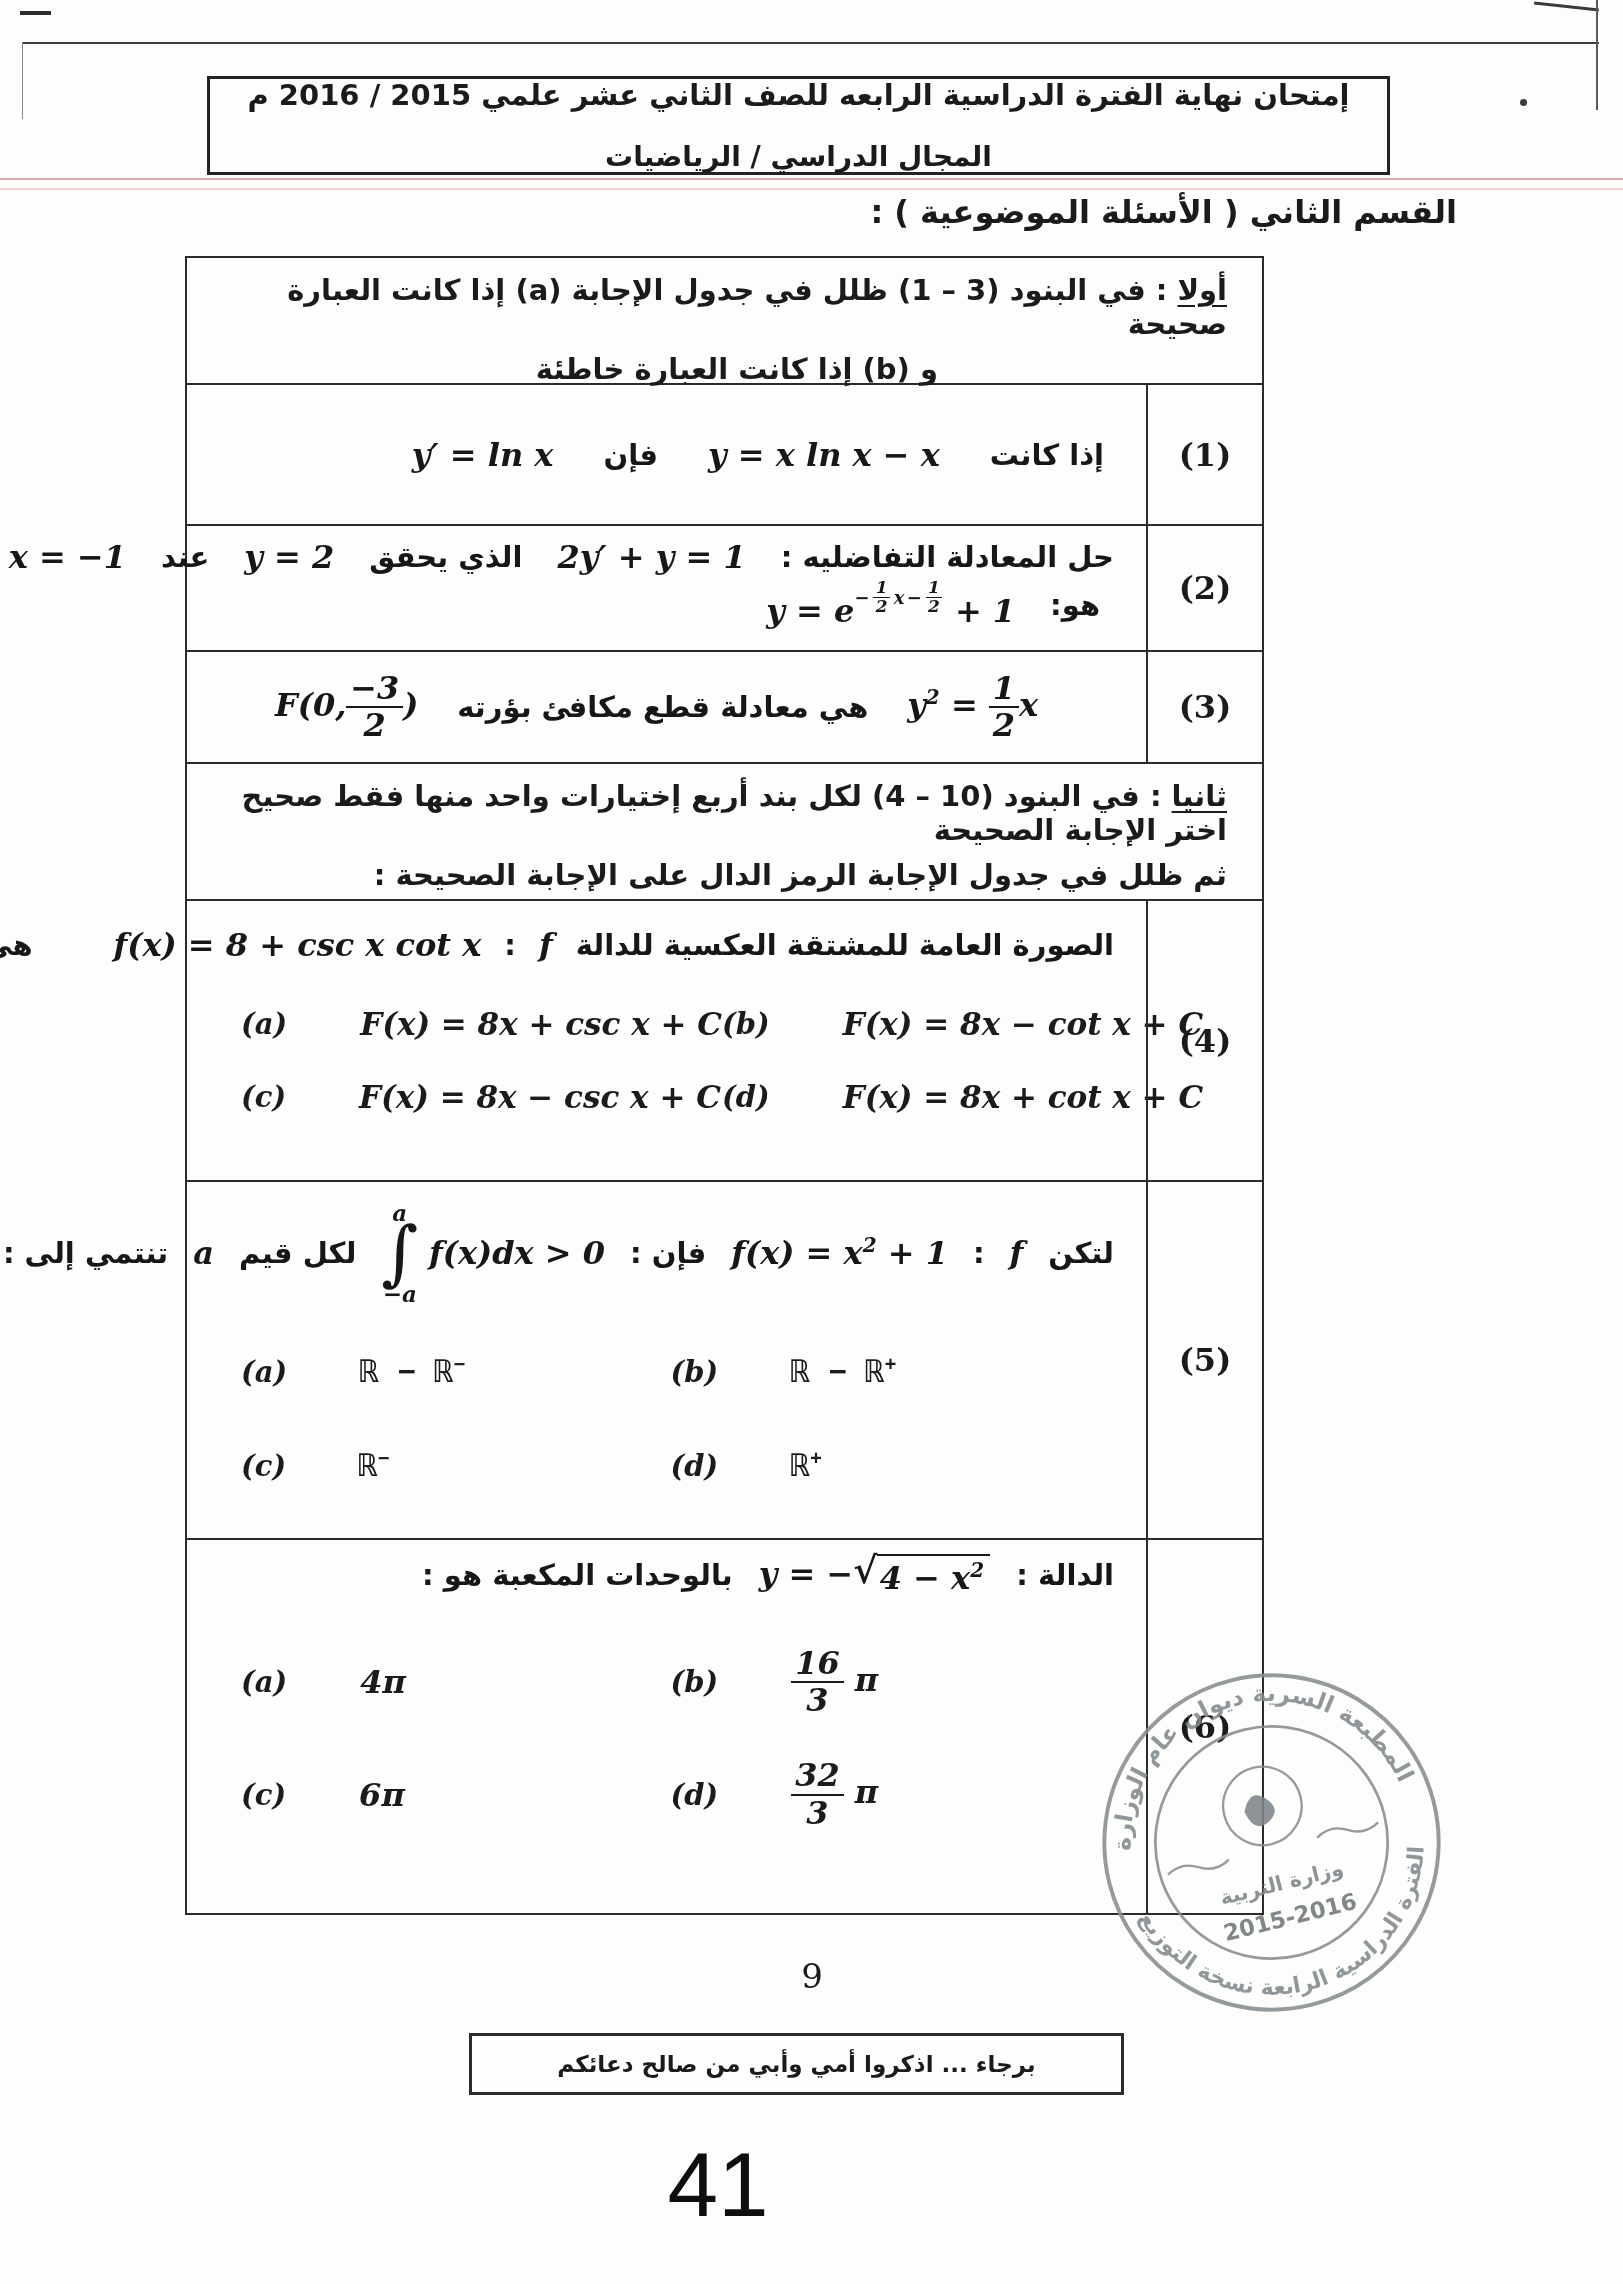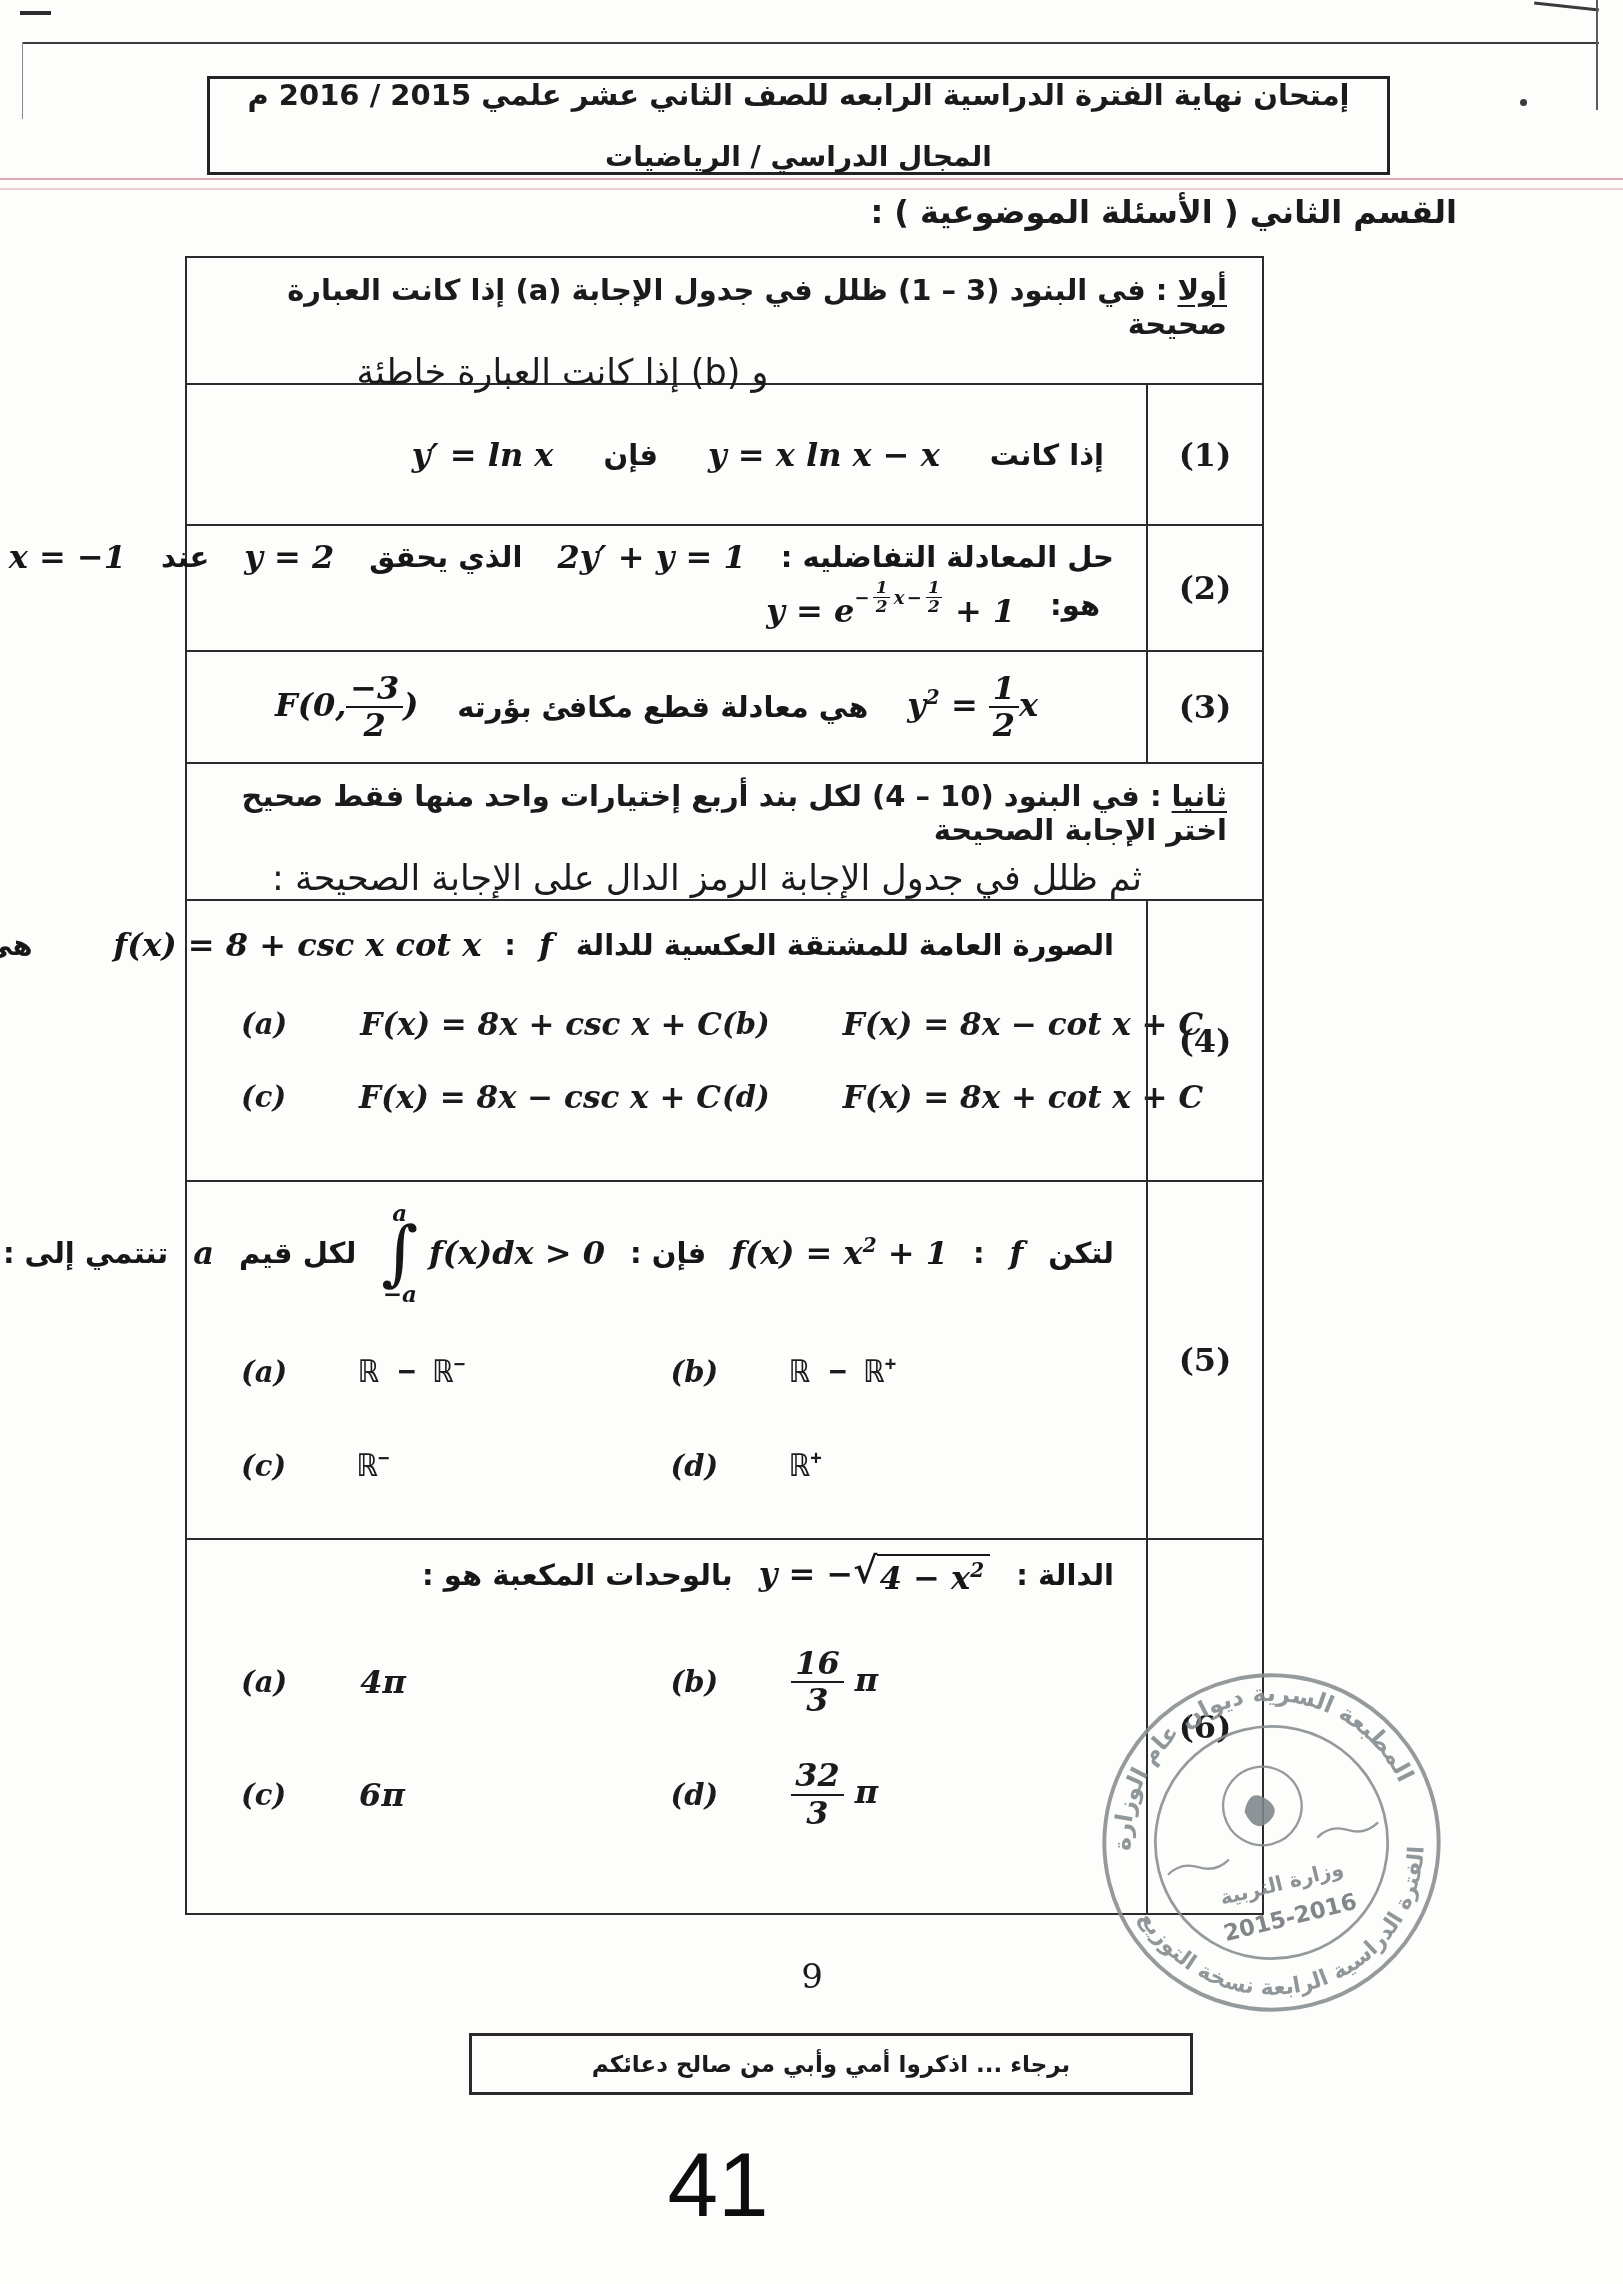--- a/index.html
+++ b/index.html
@@ -37,21 +37,21 @@
   .t-content { flex:1; min-width:0; }
   .t-num {
     width:116px; border-left:2.3px solid #2b2b2b; display:flex; align-items:center; justify-content:center;
     font-family:"DejaVu Serif","DejaVu Sans",serif; font-weight:bold; font-size:32px;
   }
 
   .ar { direction:rtl; }
   .ar-t { font-weight:bold; direction:rtl; unicode-bidi:isolate; white-space:nowrap; }
   .u { text-decoration:underline; text-underline-offset:5.4px; }
   .intro-l1 { padding:15.4px 35px 0 0; font-size:29px; font-weight:bold; }
-  .intro-l2 { padding:10.8px 324px 0 0; font-size:35px; font-weight:normal;text-align:center; }
+  .intro-l2 { padding:10.8px 324px 0 0; font-size:29px; font-weight:bold; }
   .qpara { font-size:29px; font-weight:bold; }
 
   .qflex { display:flex; direction:rtl; align-items:center; gap:35px; padding:0 32px; font-size:29px; color:#171717; }
   .m {
     font-family:"DejaVu Serif","DejaVu Sans",serif; font-style:italic; font-weight:bold;
     font-size:32px; direction:ltr; unicode-bidi:isolate; white-space:nowrap;
   }
   sup.s2 { font-size:20px; }
   .bb { font-family:Liberation Mono, monospace; font-weight:bold; font-size:31px; direction:ltr; unicode-bidi:isolate; }
   .bb sup { font-size:20px; }
@@ -74,21 +74,21 @@
 
   .opts { direction:ltr; display:grid; grid-template-columns:1fr 1fr; padding:0 46px 0 54px; row-gap:37px; }
   .opt { display:flex; align-items:center; gap:73px; }
   .olabel { font-family:"DejaVu Serif","DejaVu Sans",serif; font-style:italic; font-weight:bold; font-size:29px; }
 
   .page-num { position:absolute; left:0; top:1956px; width:1624px; text-align:center; font-size:34px; font-family:"DejaVu Serif","DejaVu Sans",serif; }
 
   .stamp { position:absolute; left:1091px; top:1662px; width:361px; height:361px; transform:rotate(-14deg); opacity:.88; z-index:5; pointer-events:none; }
 
   .footer-box {
-    position:absolute; left:469px; top:2033px; width:724px; height:62px;
+    position:absolute; left:469px; top:2033px; width:655px; height:62px;
     border:3.1px solid #2b2b2b; display:flex; align-items:center; justify-content:center;
   }
   .fnote { font-size:23px; font-weight:bold; direction:rtl; }
   .big-num { position:absolute; left:0; top:2133px; width:1436px; text-align:center; font-size:91px; color:#0e0e0e; font-family:"Liberation Sans","DejaVu Sans",sans-serif; }
 </style>
 </head>
 <body>
 
 <div class="page">
 

